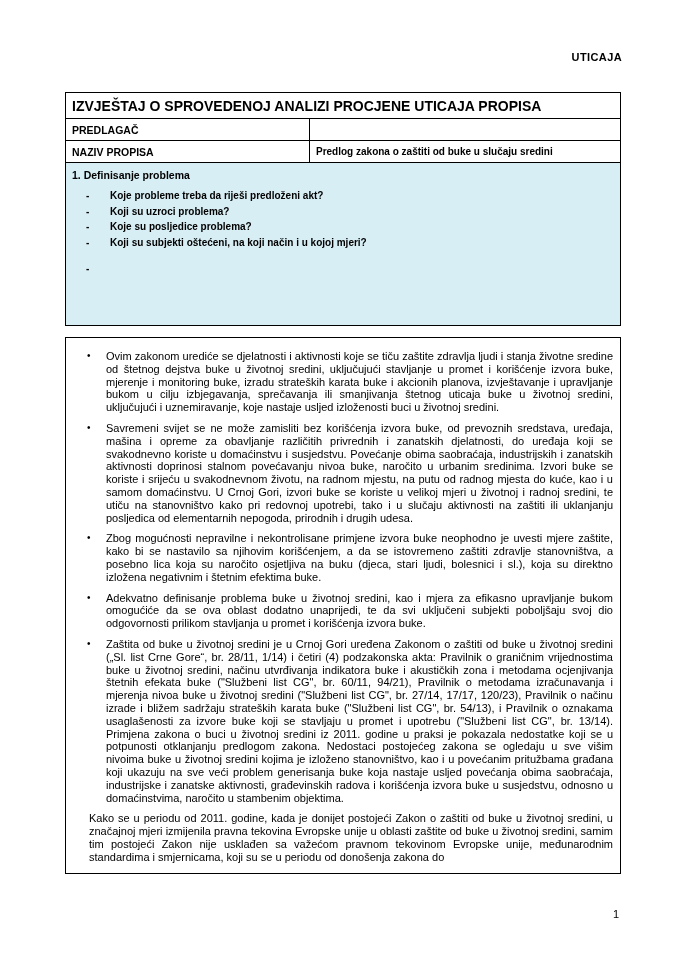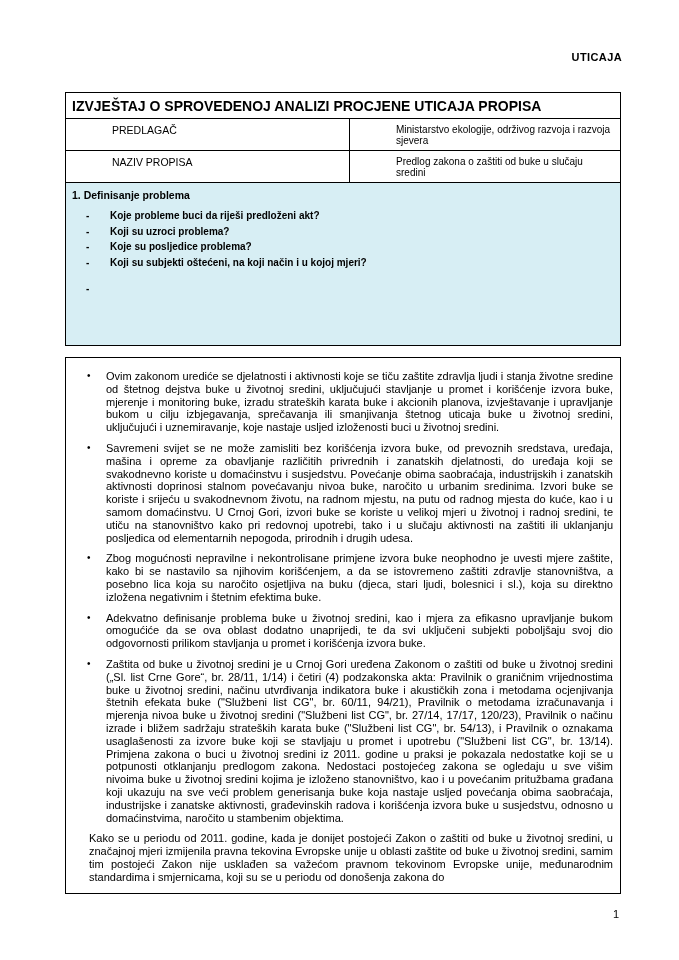--- a/index.html
+++ b/index.html
@@ -11,21 +11,21 @@
   }
   .corner-label {
     position:absolute; top:51px; right:57px;
     font-weight:bold; font-size:11px; letter-spacing:0.4px;
   }
   .doc { position:absolute; left:65px; top:92px; width:556px; }
   .row { border:1px solid #000; margin-top:-1px; background:#fff; }
   .row:first-child { margin-top:0; }
   .title-row { font-weight:bold; font-size:14px; padding:5px 6px 4px 6px; }
   .two-col { display:flex; }
-  .cell { padding:5px 6px 4px 6px; font-weight:normal;margin-left:40px; }
+  .cell { padding:5px 6px 4px 6px; font-weight:bold; }
   .cell-label { width:244px; border-right:1px solid #000; font-size:10.5px; }
   .cell-value { flex:1; font-size:10px; }
   .section1 {
     border:1px solid #000; margin-top:-1px;
     min-height:164px; padding:6px 6px 0 6px;
   }
   .section-heading { font-weight:bold; font-size:10.5px; margin-bottom:8px; }
   .q { display:flex; font-weight:bold; font-size:10px; line-height:13px; margin:0 0 2.5px 14px; }
   .q .dash { flex:0 0 24px; }
   .q-last { margin-top:13px; }
@@ -44,33 +44,32 @@
 <div class="page">
 
   <div class="corner-label">UTICAJA</div>
 
   <div class="doc">
 
     <div class="row title-row">IZVJEŠTAJ O SPROVEDENOJ ANALIZI PROCJENE UTICAJA PROPISA</div>
 
     <div class="row two-col">
       <div class="cell cell-label">PREDLAGAČ</div>
-      <div class="cell cell-value">Ministarstvo ekologije, održivog razvoja i razvoja sjevera</div>
     </div>
 
     <div class="row two-col">
       <div class="cell cell-label">NAZIV PROPISA</div>
       <div class="cell cell-value">Predlog zakona o zaštiti od buke u slučaju sredini</div>
     </div>
 
     <div class="section1" style="background-color: rgb(215, 238, 244);">
       <div class="section-heading">1. Definisanje problema</div>
       <div class="q">
         <span class="dash">-</span>
-        <span>Koje probleme buci da riješi predloženi akt?</span>
+        <span>Koje probleme treba da riješi predloženi akt?</span>
       </div>
       <div class="q">
         <span class="dash">-</span>
         <span>Koji su uzroci problema?</span>
       </div>
       <div class="q">
         <span class="dash">-</span>
         <span>Koje su posljedice problema?</span>
       </div>
       <div class="q">

